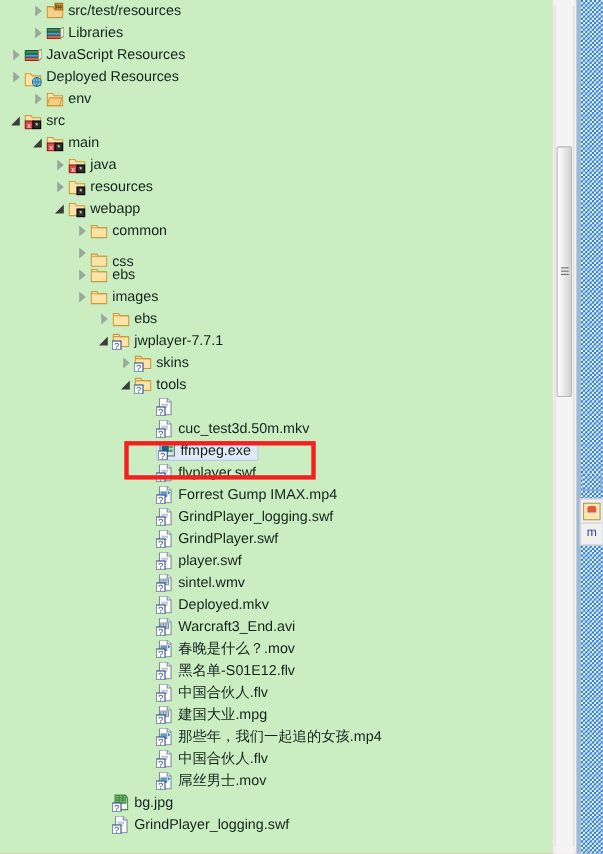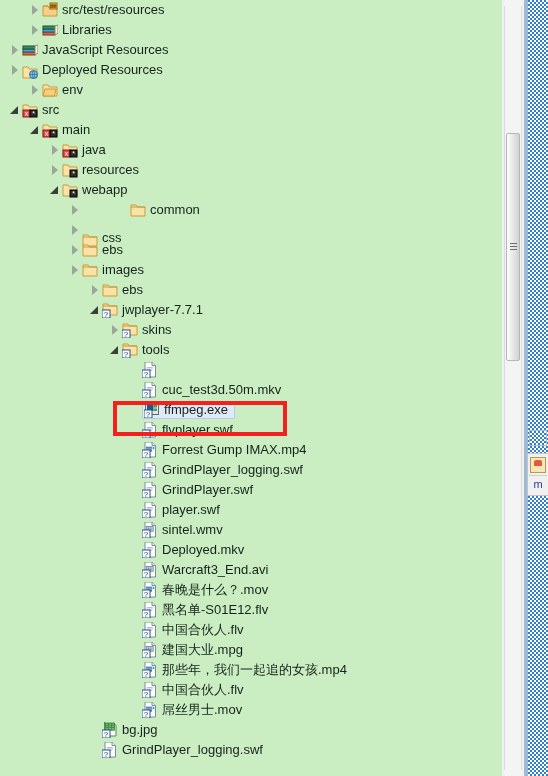--- a/index.html
+++ b/index.html
@@ -392,34 +392,34 @@
               <rect x="8" y="8" width="7" height="7" fill="#2d2d2d" stroke="#000"></rect>
               <text x="11.5" y="14" font-size="7" text-anchor="middle" fill="#fff" font-family="Liberation Sans, sans-serif">*</text>
             </svg>
           </span>
           <span class="label">webapp</span>
         </span>
       </div>
       <div class="tree-row">
         <span class="indent" style="width: 68px;"></span>
         <span class="twisty collapsed"></span>
-        <span style="display: inline-flex; align-items: center; margin-left: 48px;">
+        <span style="display: inline-flex; align-items: center;">
           <span class="icon">
             <svg width="16" height="16" viewBox="0 0 16 16">
               <path d="M1 3h5l1.4 2H15v9H1z" fill="#fbe2a6" stroke="#c99b3c"></path>
               <path d="M1 5h14" stroke="#c99b3c" fill="none"></path>
             </svg>
           </span>
           <span class="label">common</span>
         </span>
       </div>
       <div class="tree-row">
         <span class="indent" style="width: 68px;"></span>
         <span class="twisty collapsed"></span>
-        <span style="display: inline-flex; align-items: flex-end; margin-top: 16px;">
+        <span style="display: inline-flex; align-items: flex-start; margin-top: 16px;">
           <span class="icon">
             <svg width="16" height="16" viewBox="0 0 16 16">
               <path d="M1 3h5l1.4 2H15v9H1z" fill="#fbe2a6" stroke="#c99b3c"></path>
               <path d="M1 5h14" stroke="#c99b3c" fill="none"></path>
             </svg>
           </span>
           <span class="label">css</span>
         </span>
       </div>
       <div class="tree-row">

